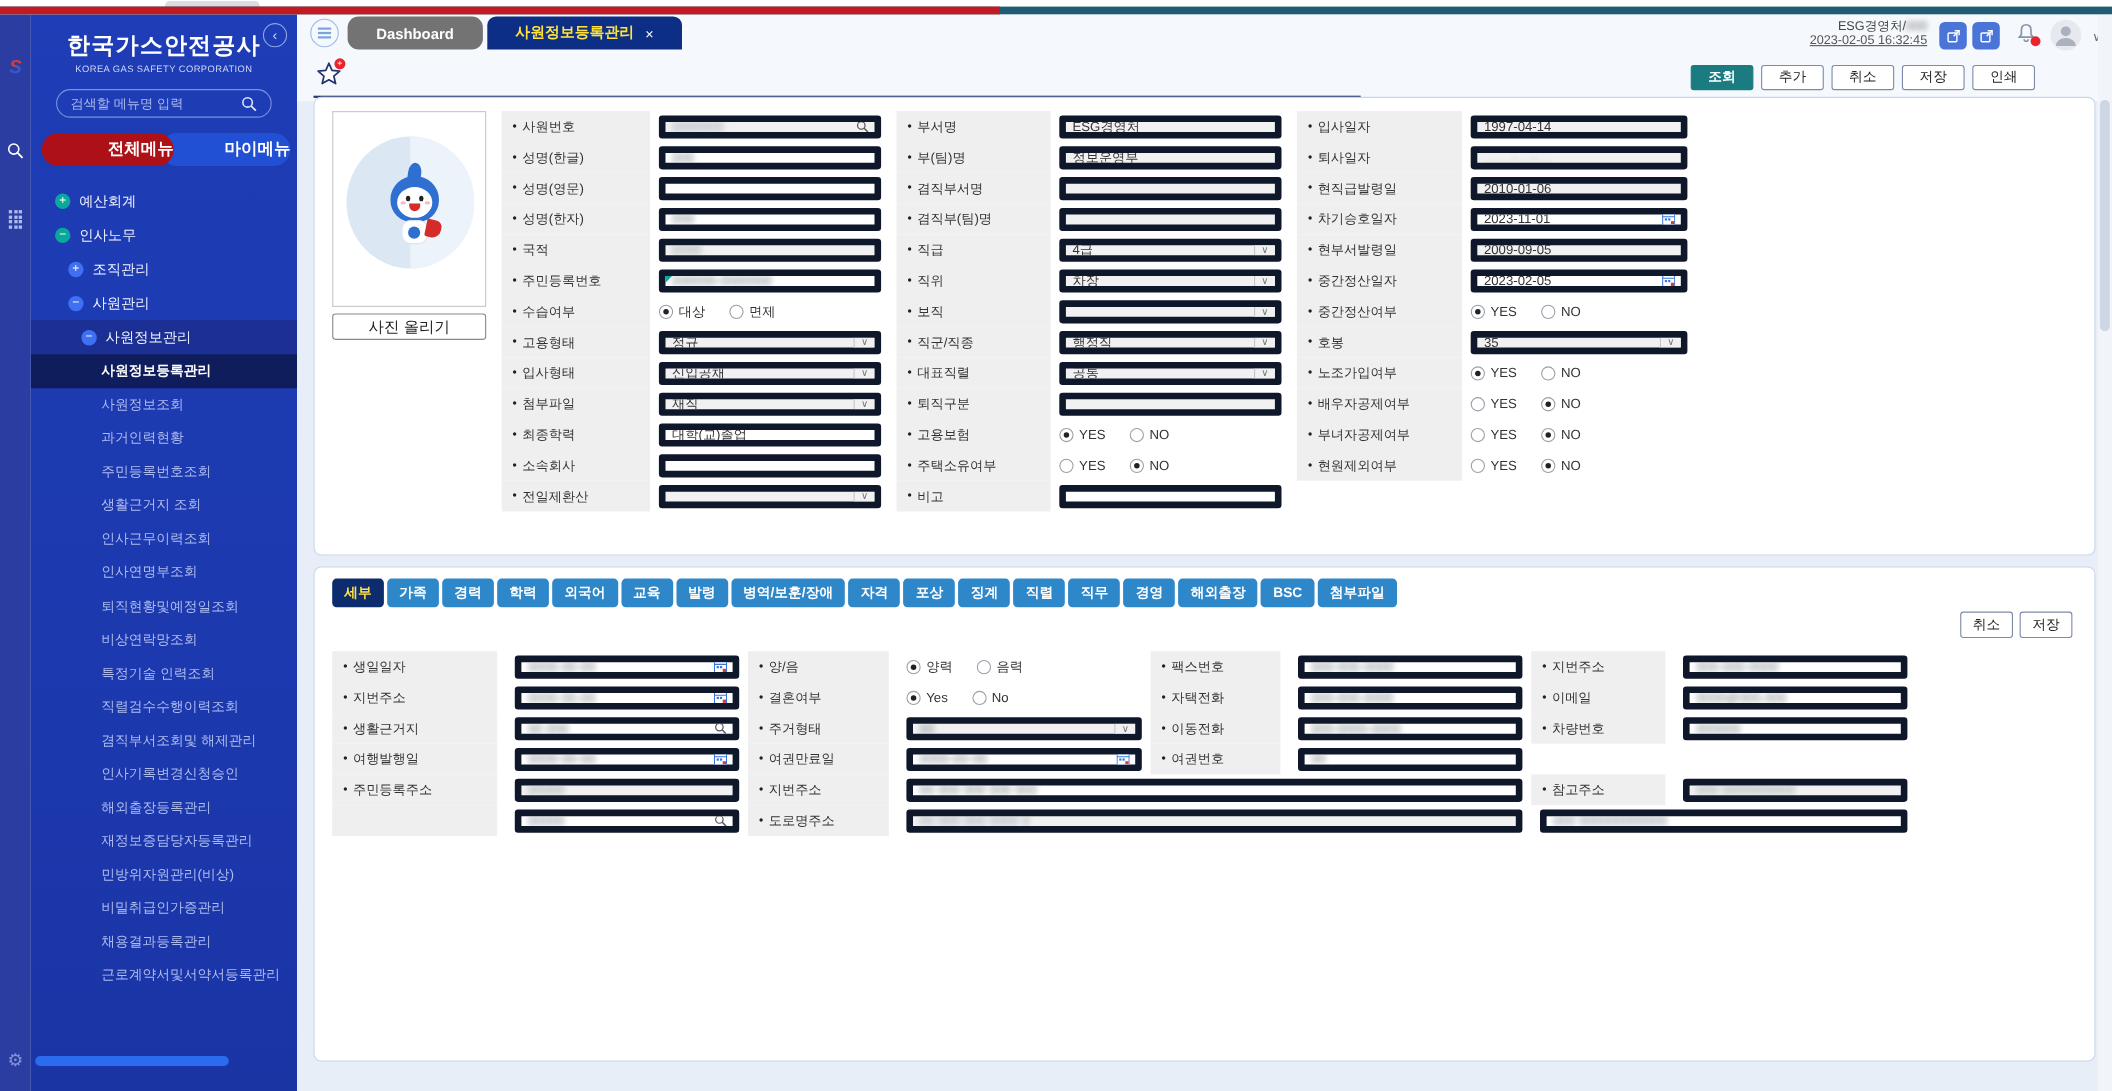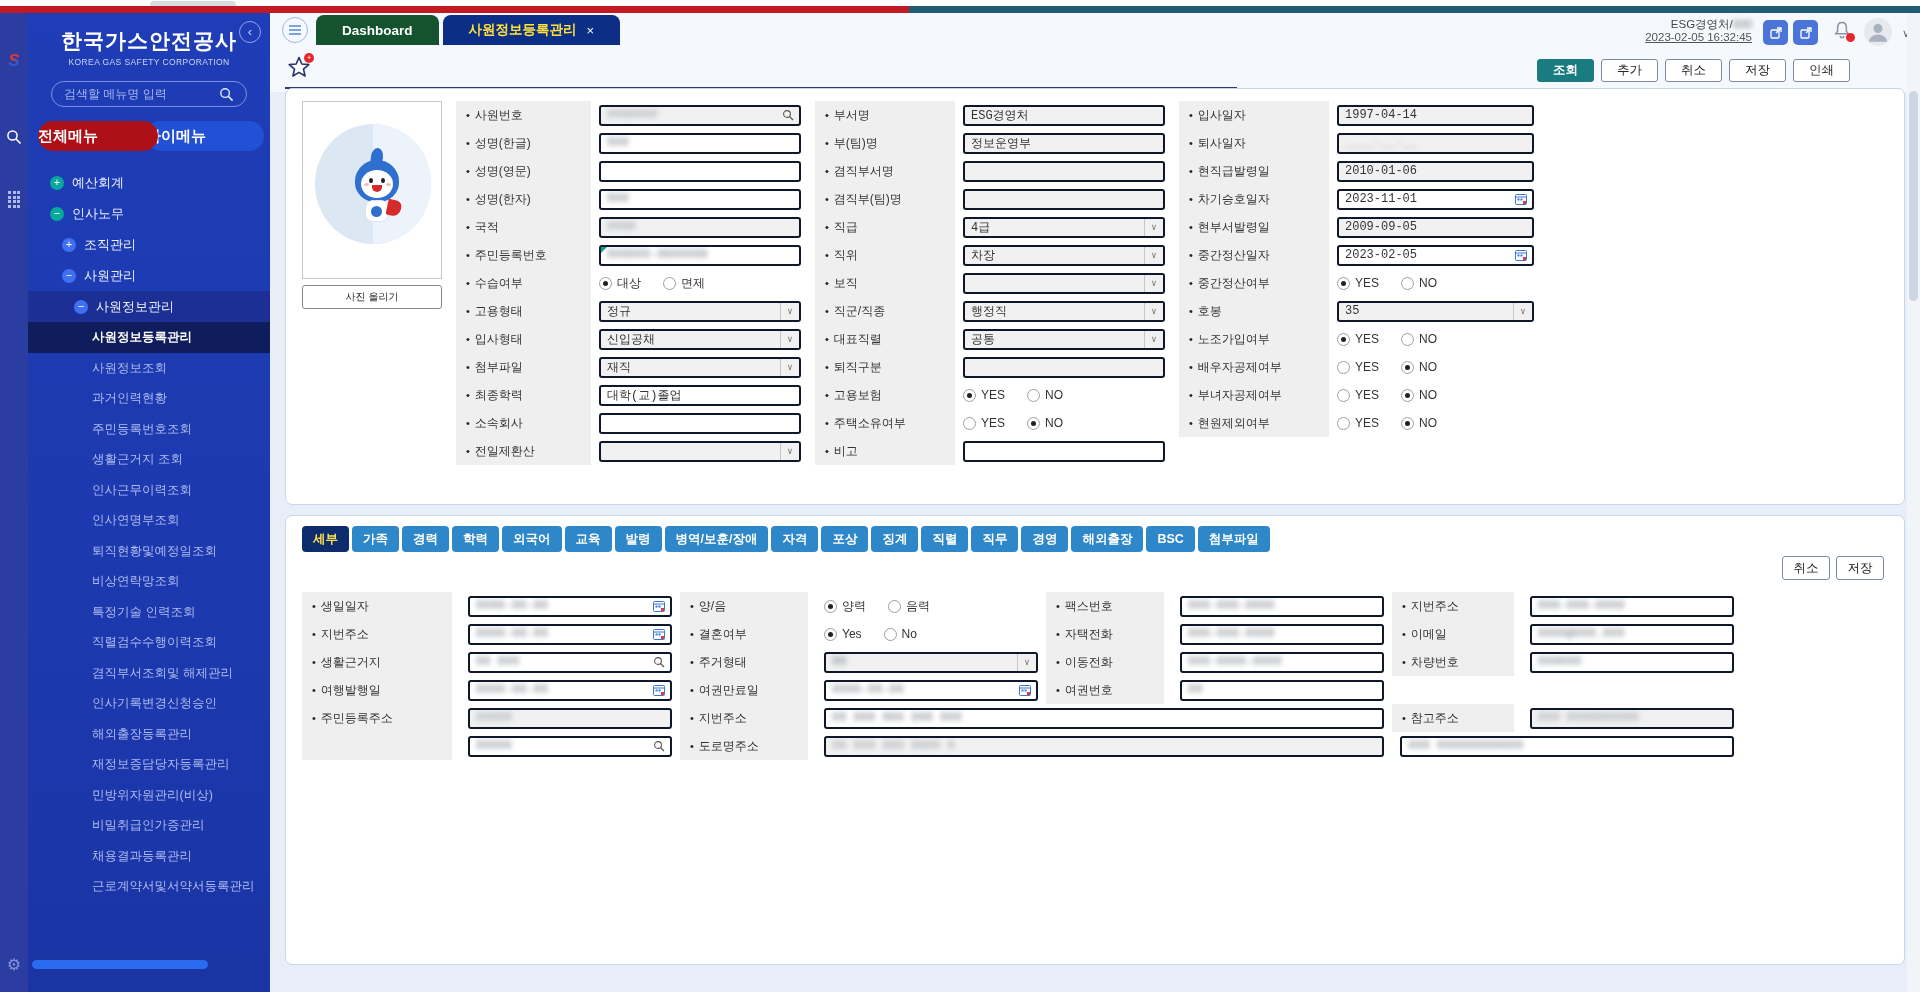--- a/index.html
+++ b/index.html
@@ -27,21 +27,21 @@
     background:linear-gradient(180deg,#1e3db6 0%,#1c38ad 70%,#1a34a4 100%); z-index:40; overflow:hidden; }
   .collapse-btn { position:absolute; right:9px; top:8px; width:22px; height:22px; border:1.5px solid #8fa3e8;
     border-radius:50%; color:#cdd7fa; font-size:13px; line-height:19px; text-align:center; }
   .logo-block { margin-top:14px; text-align:center; color:#fff; }
   .logo-title { font-size:21px; font-weight:bold; letter-spacing:1px; }
   .logo-sub { font-size:8.5px; color:#cdd6f3; letter-spacing:.4px; margin-top:2px; }
   .menu-search { margin:14px auto 0; width:196px; height:26px; border:1px solid #7d90dd; border-radius:13px;
     display:flex; align-items:center; padding:0 12px; }
   .menu-search .ph { flex:1; font-size:12px; color:#aab8ee; }
   .menu-tabs { position:relative; margin:14px 8px 0; height:30px; }
-  .mtab { position:absolute; top:0; height:30px; border-radius:15px; text-align:left; line-height:30px;
+  .mtab { position:absolute; top:0; height:30px; border-radius:15px; text-align:right; line-height:30px;
     font-size:15px; font-weight:bold; color:#fff; }
   .mtab.all { left:2px; width:120px; background:#ad1016; z-index:2; }
   .mtab.my  { left:110px; width:118px; background:#2250d4; z-index:1; }
   .tree { margin-top:16px; }
   .tnode { height:31px; display:flex; align-items:center; gap:8px; color:#eef1ff; font-size:13px; }
   .tnode.band { background:#1b2f94; }
   .tico { width:14px; height:14px; border-radius:50%; color:#fff; font-size:11px; line-height:13px;
     text-align:center; flex:0 0 14px; }
   .tico.teal { background:#0aa79b; }
   .tico.blue { background:#3f6ff2; }
@@ -52,21 +52,21 @@
   
   .content { position:absolute; left:270px; top:13px; right:0; bottom:0; background:#e7eef7; }
   .headzone { position:absolute; left:0; top:0; right:0; height:79px; background:#f5f8fc; }
   .tabbar { position:absolute; left:0; top:2px; right:0; height:30px; }
   .hamburger { position:absolute; left:12px; top:2px; width:26px; height:26px; border:1.5px solid #9db9e8; border-radius:50%; }
   .hamburger i { position:absolute; left:6px; right:6px; height:1.6px; background:#7ba3dd; }
   .hamburger i:nth-child(1){top:7px;} .hamburger i:nth-child(2){top:11px;} .hamburger i:nth-child(3){top:15px;}
   .ctabs { position:absolute; left:46px; top:0; display:flex; gap:4px; }
   .ctab { height:30px; padding:0 26px; border-radius:8px 8px 0 0; font-size:13.5px; font-weight:bold;
     color:#fff; display:flex; align-items:center; gap:10px; }
-  .ctab.dash { background:#14532d; }
+  .ctab.dash { background:#737373;border-radius:10px; }
   .ctab.act { background:#0c2e85; color:#ffe23c; }
   .ctab .x { color:#fff; font-weight:normal; font-size:13px; }
   .userblock { position:absolute; right:168px; top:3px; text-align:right; font-size:11.5px; color:#444; line-height:13px; }
   .userblock .l2 { color:#555;text-decoration:underline; }
   .ub-ic { position:absolute; top:5px; width:25px; height:25px; border-radius:5px; background:#4a74d8;
     display:flex; align-items:center; justify-content:center; }
   .ub-ic.b1 { right:132px; } .ub-ic.b2 { right:102px; }
   .bell { position:absolute; right:66px; top:4px; width:22px; height:26px; }
   .bell .dot { position:absolute; right:-1px; bottom:3px; width:9px; height:9px; border-radius:50%; background:#e8252b; }
   .avatar { position:absolute; right:28px; top:3px; width:28px; height:28px; border-radius:50%; background:#e7e9ee; overflow:hidden; }
@@ -85,31 +85,31 @@
   
   .panel { position:absolute; left:15px; width:1620px; background:#fff; border:1px solid #c9d6ea; border-radius:7px; }
   .main-panel { top:75px; height:417px; padding:12px 16px; }
   .detail-panel { top:502px; height:450px; padding:10px 16px; }
 
   
   .form-row { display:flex; gap:14px; }
   .photo-block { width:140px; flex:0 0 140px; }
   .photo-frame { position:relative; width:140px; height:178px; border:1px solid #c6c6c6; background:#fff; overflow:hidden; }
   .photo-btn { margin-top:6px; width:140px; height:24px; background:#fff; border:1px solid #888; border-radius:3px;
-    font-size:10px; color:#222; text-align:center; line-height:22px; }
+    font-size:14px; color:#222; text-align:center; line-height:22px; }
   .stack { display:grid; grid-auto-rows:28px; align-items:center; }
   .s1 { grid-template-columns:135px 210px; }
   .s2 { grid-template-columns:140px 210px; }
   .s3 { grid-template-columns:150px 205px; }
   .lbl { align-self:stretch; background:#efefef; display:flex; align-items:center; gap:5px;
     padding-left:10px; font-size:12px; color:#333; white-space:nowrap; }
   .bullet { font-size:11px; color:#222; }
   .fld { padding-left:8px; height:28px; display:flex; align-items:center; }
-  .inp { position:relative; width:100%; height:21px; background:#fff; border:2px solid #0f172a; border-radius:3px;
-    display:flex; align-items:center; padding:0 6px; font-size:12px; color:#333; overflow:hidden;font-family:Liberation Mono, monospace; }
+  .inp { position:relative; width:100%; height:21px; background:#fff; border:6px solid #0f172a; border-radius:3px;
+    display:flex; align-items:center; padding:0 6px; font-size:12px; color:#333; overflow:hidden; }
   .inp.ro { background:#f1f1f1; }
   .inp.sel { background:#f1f1f1; padding-right:24px; }
   .inp .val { white-space:nowrap; }
   .inp .val.blur { filter:blur(2.4px); color:#7d828a; }
   .inp.ro .val.blur { color:#9aa0a8; }
   .arrowbox { position:absolute; right:0; top:0; bottom:0; width:19px; border-left:1px solid #c6c6c6;
     display:flex; align-items:center; justify-content:center; color:#777; font-size:9px; background:#f1f1f1; }
   .tail-ic { position:absolute; right:5px; top:50%; transform:translateY(-50%); width:12px; height:12px; }
   .marker::before { content:""; position:absolute; left:0; top:0; border-style:solid; border-width:6px 6px 0 0;
     border-color:#0aa79b transparent transparent transparent; }

